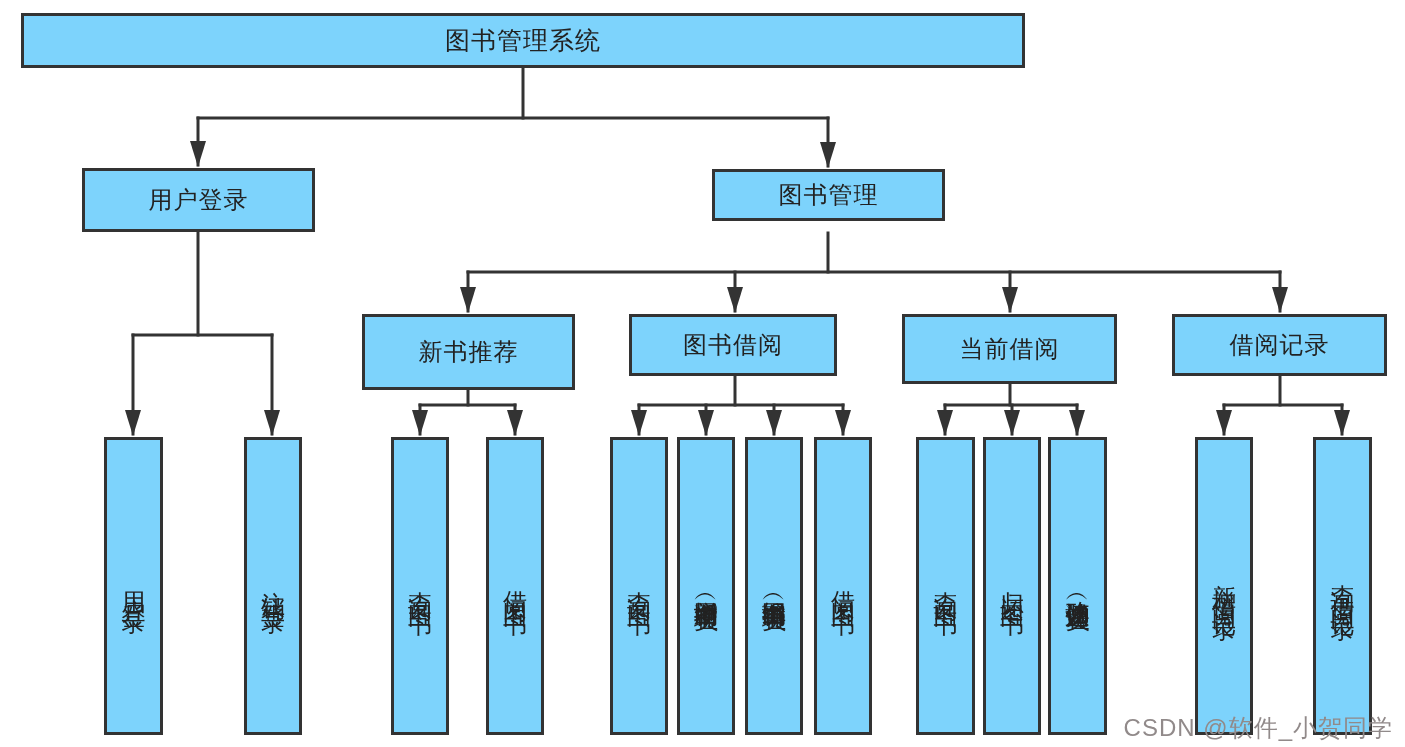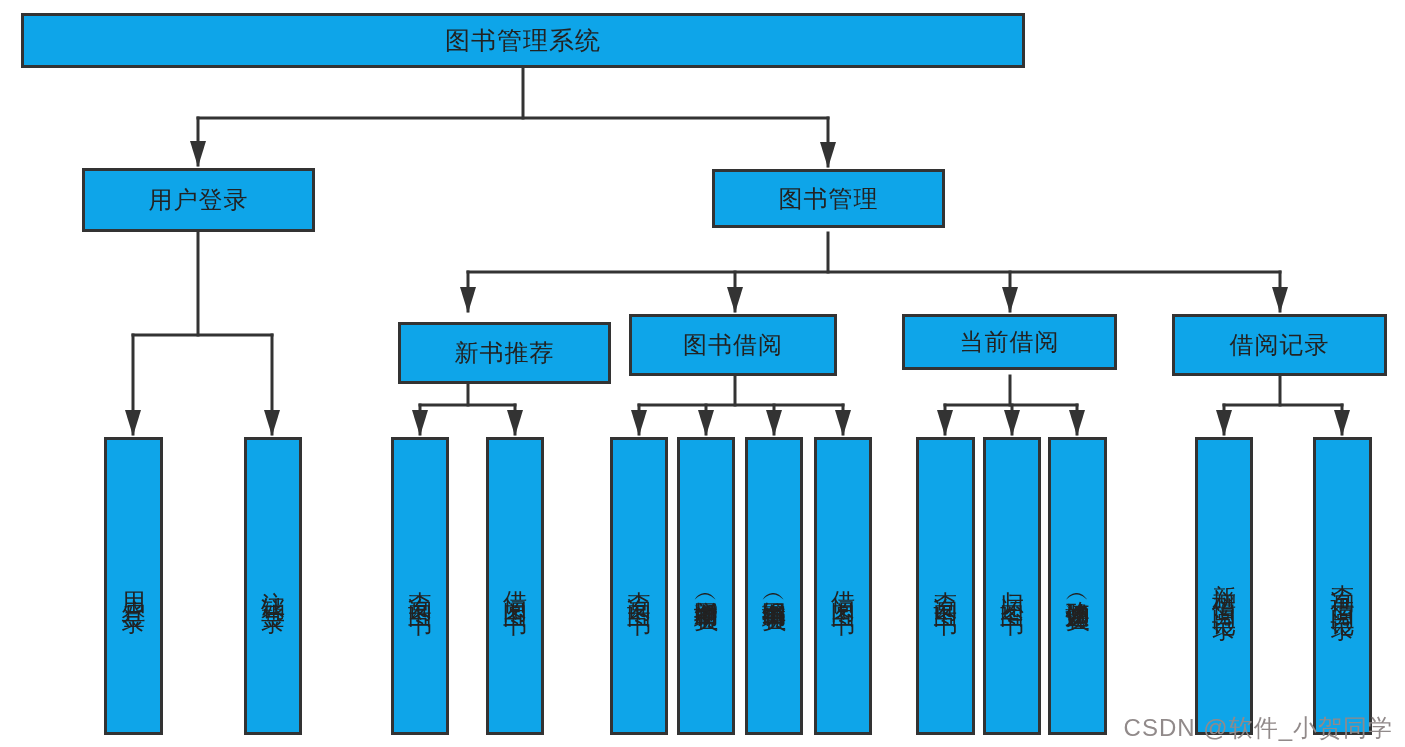--- a/index.html
+++ b/index.html
@@ -7,21 +7,21 @@
     position:relative;
     width:1405px;height:747px;
     background:#ffffff;
     font-family:"Liberation Sans","DejaVu Sans",sans-serif;
     overflow:hidden;
   }
   svg.connectors{position:absolute;left:0;top:0;width:1405px;height:747px;}
   .node{
     position:absolute;
     box-sizing:border-box;
-    background:#0ea5e9;
+    background:#7dd3fc;
     border:3px solid #333333;
     display:flex;align-items:center;justify-content:center;
     color:#222222;
   }
   .hlabel{font-size:24px;letter-spacing:1px;white-space:nowrap;color:#222222;}
   .root .hlabel{font-size:25px;}
   .vtext{
     writing-mode:vertical-rl;
     letter-spacing:7px;
     font-size:24px;
@@ -93,31 +93,31 @@
     </g>
   </svg>
 
   <div class="node root" style="left:21px;top:13px;width:1004px;height:55px;">
     <span class="hlabel">图书管理系统</span>
   </div>
 
   <div class="node" style="left:82px;top:168px;width:233px;height:64px;">
     <span class="hlabel">用户登录</span>
   </div>
-  <div class="node" style="left:712px;top:169px;width:233px;height:59px;">
+  <div class="node" style="left:712px;top:169px;width:233px;height:52px;">
     <span class="hlabel">图书管理</span>
   </div>
 
-  <div class="node" style="left:362px;top:322px;width:213px;height:62px;margin-left:36px;">
+  <div class="node" style="left:362px;top:314px;width:213px;height:76px;">
     <span class="hlabel">新书推荐</span>
   </div>
   <div class="node" style="left:629px;top:314px;width:208px;height:62px;">
     <span class="hlabel">图书借阅</span>
   </div>
-  <div class="node" style="left:902px;top:314px;width:215px;height:56px;">
+  <div class="node" style="left:902px;top:314px;width:215px;height:70px;">
     <span class="hlabel">当前借阅</span>
   </div>
   <div class="node" style="left:1172px;top:314px;width:215px;height:62px;text-align:center;">
     <span class="hlabel">借阅记录</span>
   </div>
 
   <div class="node" style="left:104px;top:437px;width:59px;height:298px;">
     <span class="vtext">用户登录</span>
   </div>
   <div class="node" style="left:244px;top:437px;width:58px;height:298px;">

